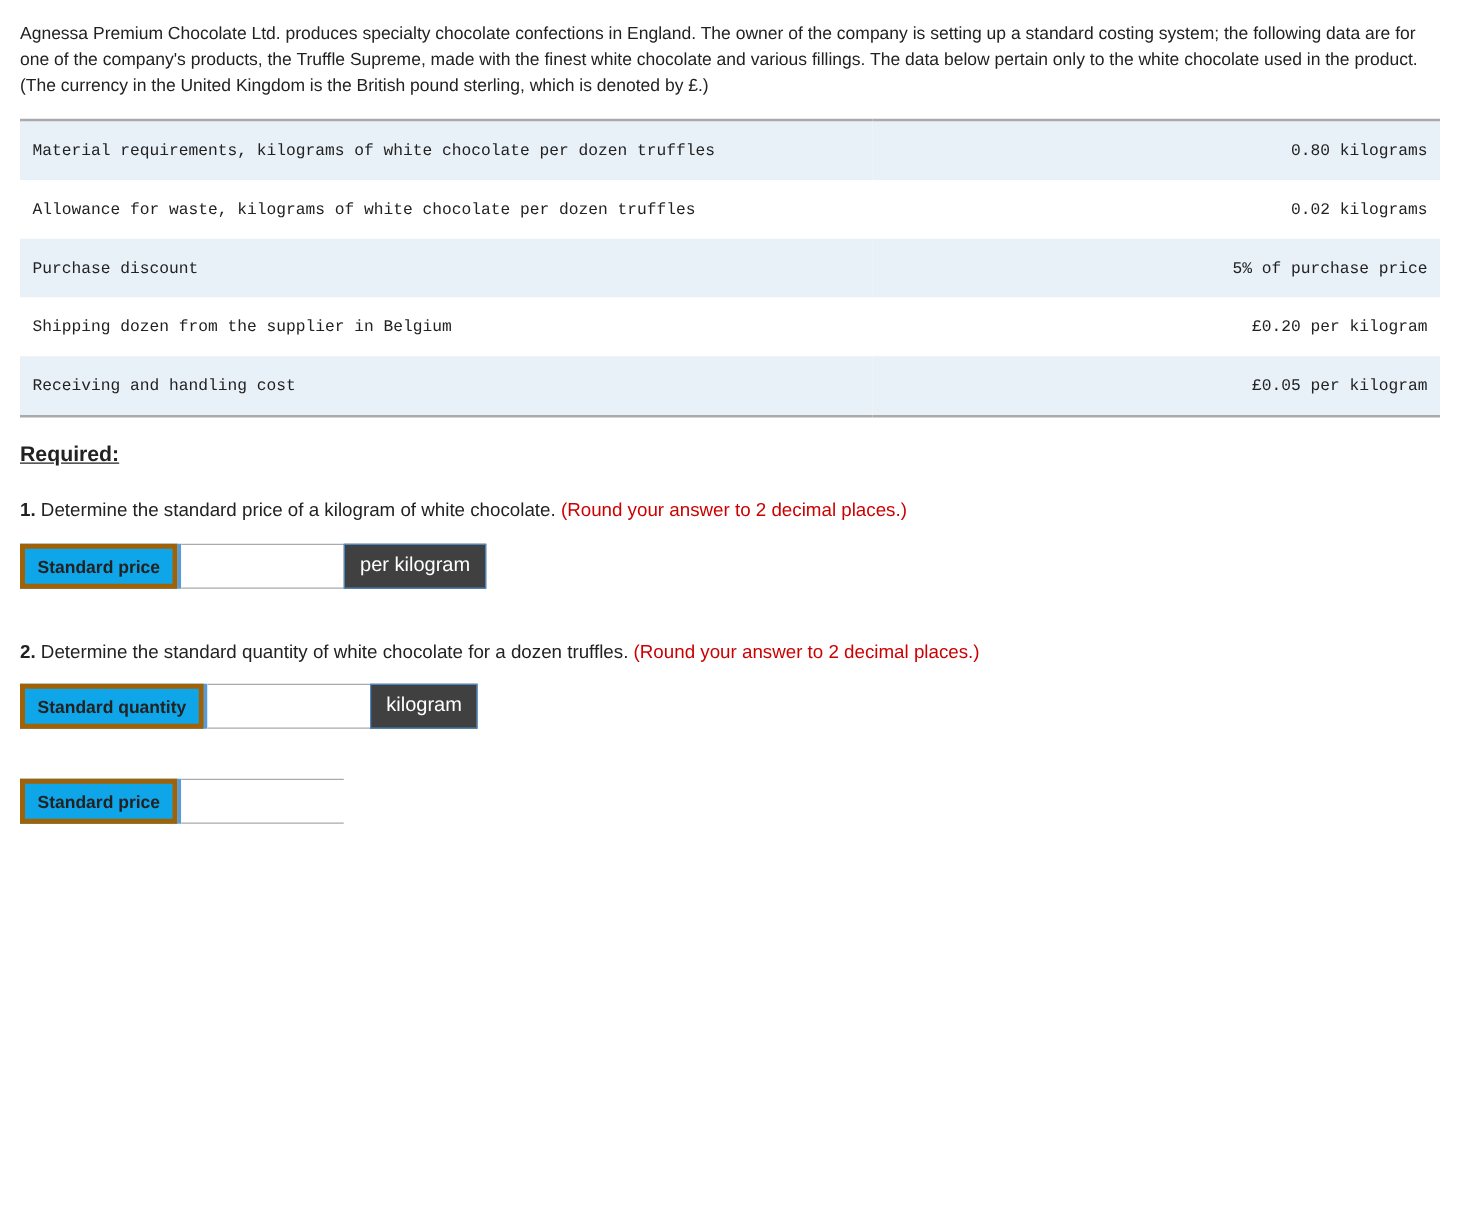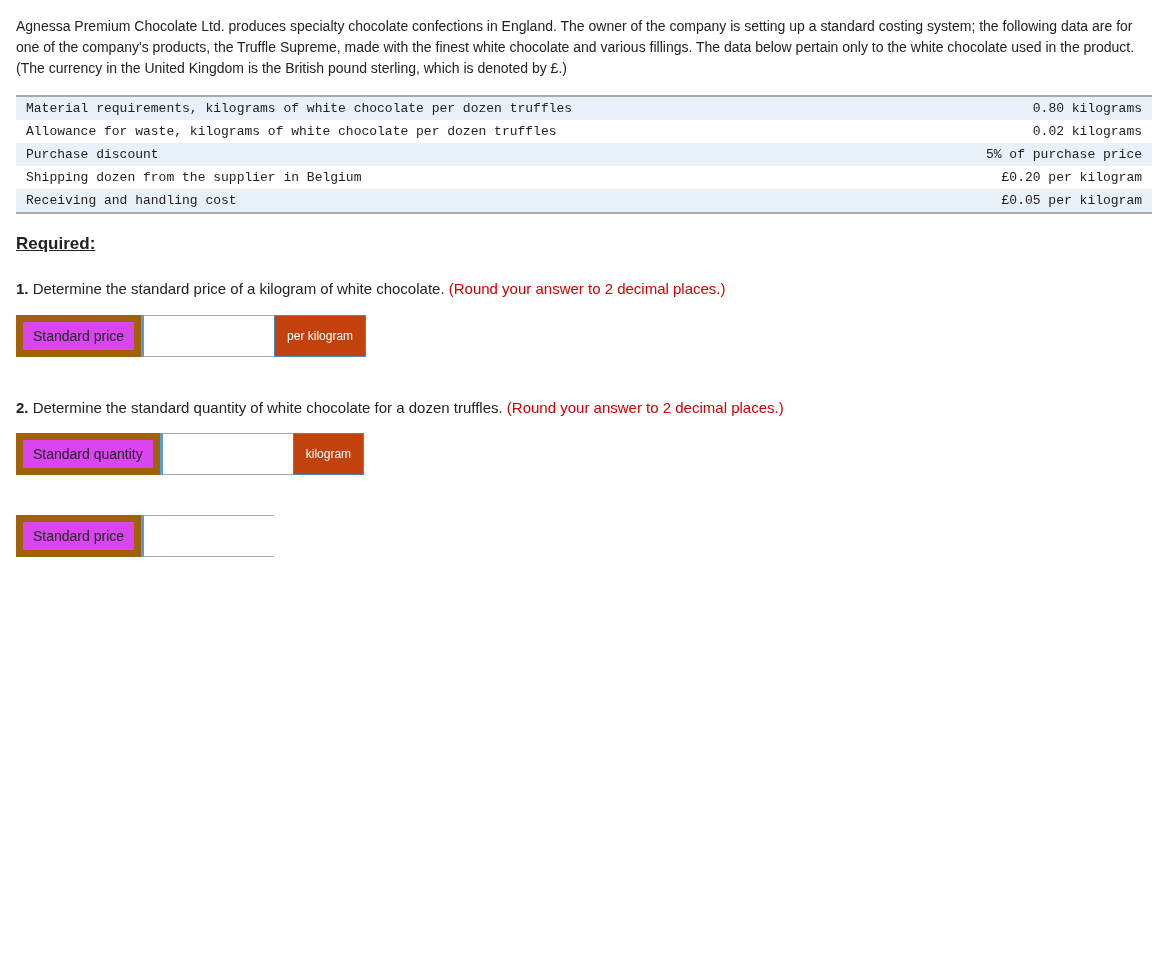--- a/index.html
+++ b/index.html
@@ -39,21 +39,21 @@
 
     .data-table tr:nth-child(odd) {
       background-color: #e8f0f8;
     }
 
     .data-table tr:nth-child(even) {
       background-color: #ffffff;
     }
 
     .data-table td {
-      padding: 4px 10px;
+      padding: 16px 10px;
       font-family: 'Courier New', Courier, monospace;
       font-size: 13px;
       color: #222;
       vertical-align: top;
     }
 
     .data-table td.label-col {
       width: 60%;
     }
 
@@ -88,46 +88,46 @@
     }
 
     .answer-row {
       display: flex;
       align-items: stretch;
       margin-bottom: 30px;
       width: 400px;
     }
 
     .answer-label {
-      background-color: #d946ef;
-      border: 7px solid #a16207;
+      background-color: #0ea5e9;
+      border: 4px solid #a16207;
       padding: 6px 10px;
       font-size: 14px;
-      font-weight: normal;
+      font-weight: bold;
       white-space: nowrap;
       display: flex;
       align-items: center;
     }
 
     .answer-input {
       border: 1px solid #aaa;
       border-left: none;
       border-right: none;
       padding: 6px 8px;
       font-size: 14px;
       width: 130px;
       outline: none;
       background: #fff;
     }
 
     .answer-unit {
-      background-color: #c2410c;
+      background-color: #404040;
       border: 1px solid #4a86c0;
       padding: 6px 12px;
-      font-size: 12px;
+      font-size: 16px;
       color: #fff;
       display: flex;
       align-items: center;
       white-space: nowrap;
     }
 
     .divider-marker {
       width: 3px;
       background-color: #5b9bd5;
       min-height: 100%;

